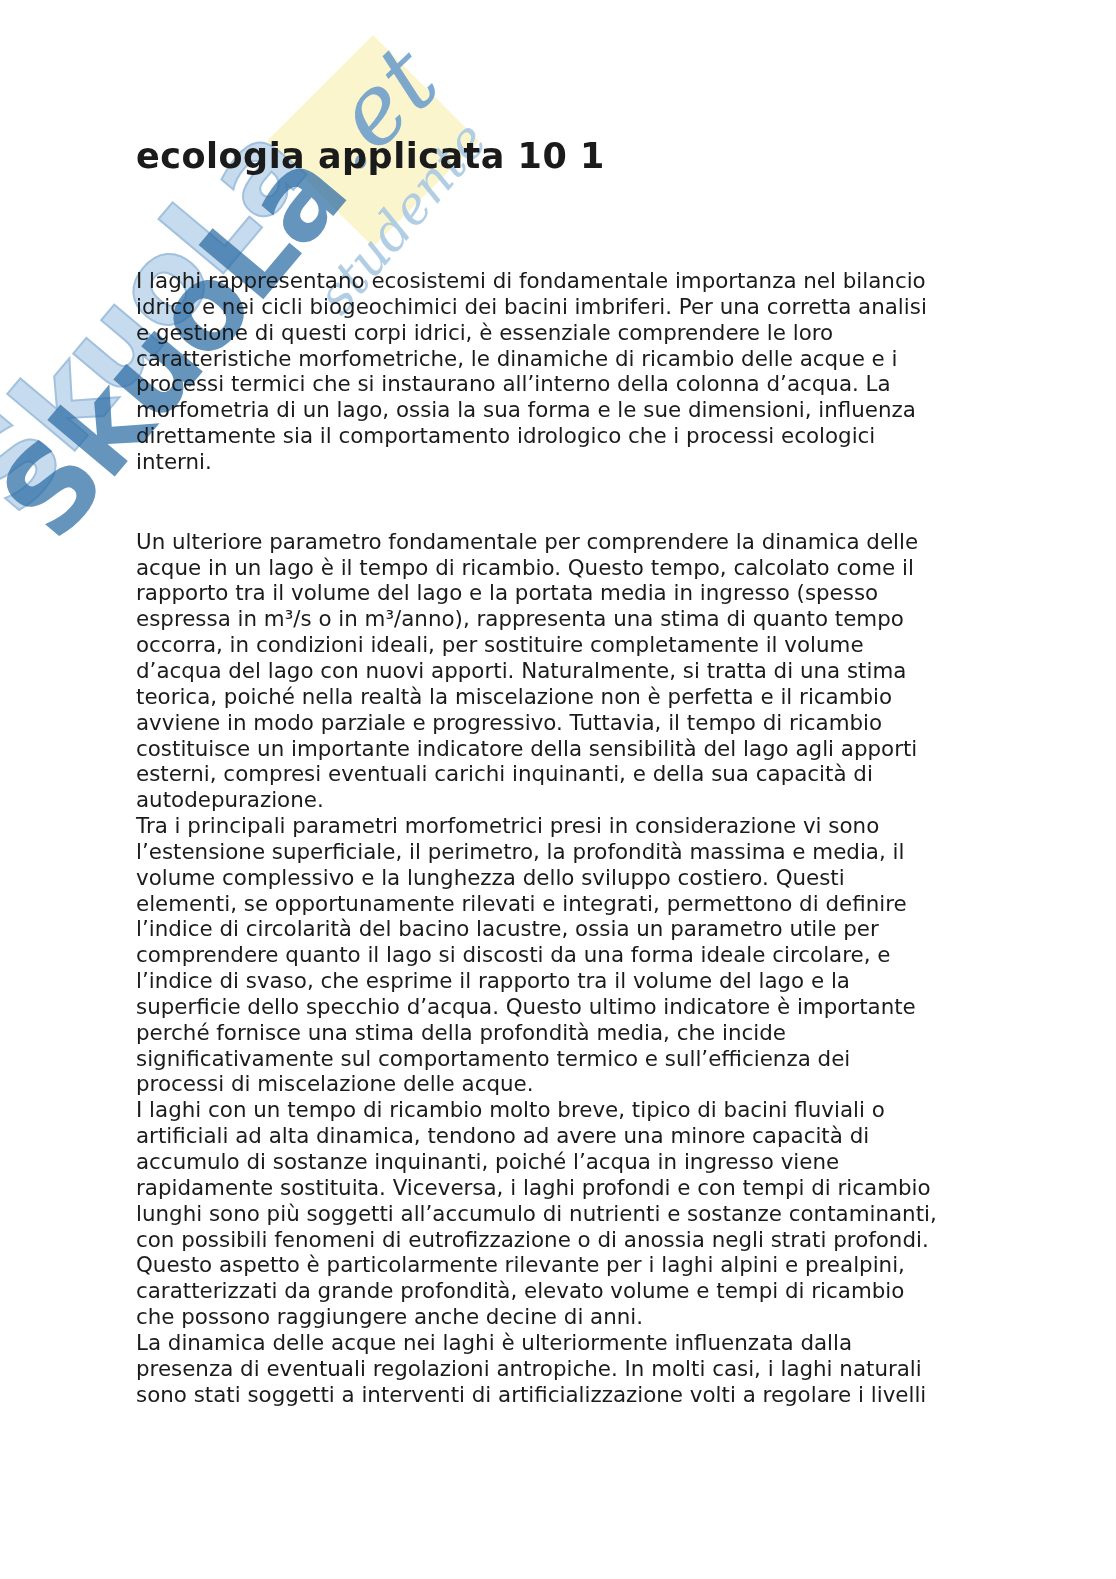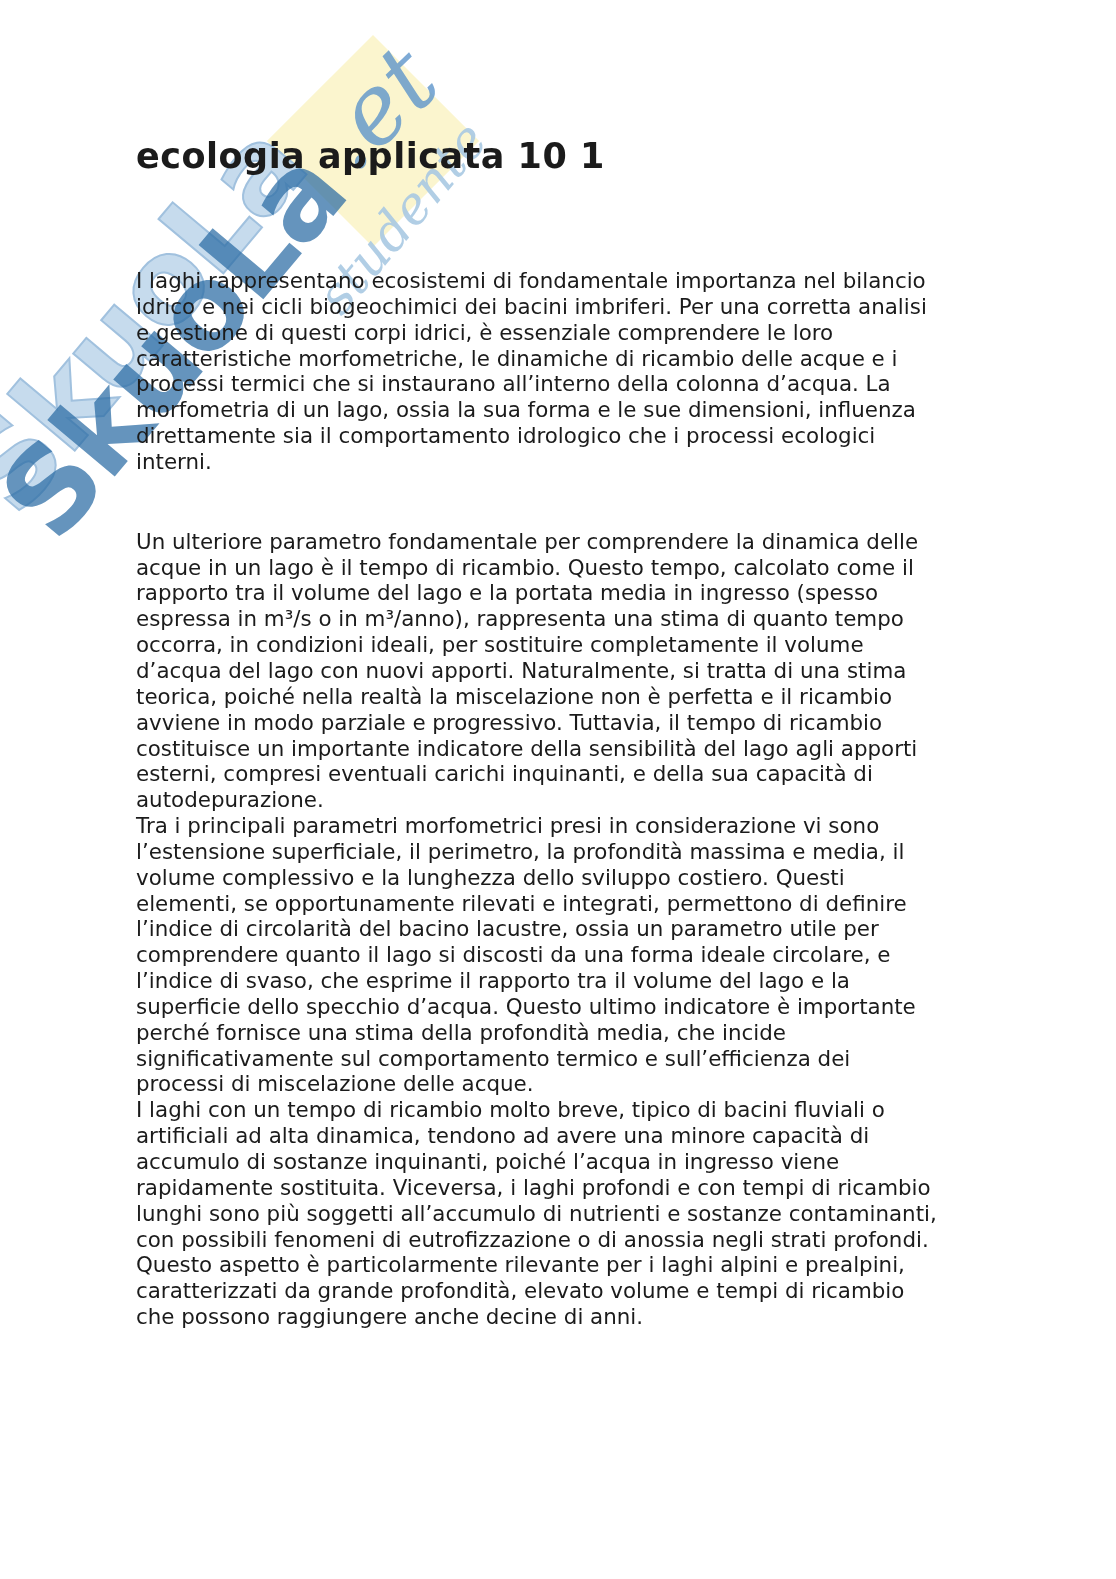--- a/index.html
+++ b/index.html
@@ -111,13 +111,16 @@
 processi di miscelazione delle acque.</p>
   <p class="para">I laghi con un tempo di ricambio molto breve, tipico di bacini fluviali o
 artificiali ad alta dinamica, tendono ad avere una minore capacità di
 accumulo di sostanze inquinanti, poiché l’acqua in ingresso viene
 rapidamente sostituita. Viceversa, i laghi profondi e con tempi di ricambio
 lunghi sono più soggetti all’accumulo di nutrienti e sostanze contaminanti,
 con possibili fenomeni di eutrofizzazione o di anossia negli strati profondi.
 Questo aspetto è particolarmente rilevante per i laghi alpini e prealpini,
 caratterizzati da grande profondità, elevato volume e tempi di ricambio
 che possono raggiungere anche decine di anni.</p>
+  <p class="para">La dinamica delle acque nei laghi è ulteriormente influenzata dalla
+presenza di eventuali regolazioni antropiche. In molti casi, i laghi naturali
+sono stati soggetti a interventi di artificializzazione volti a regolare i livelli</p>
 </div>
 
 </body></html>

